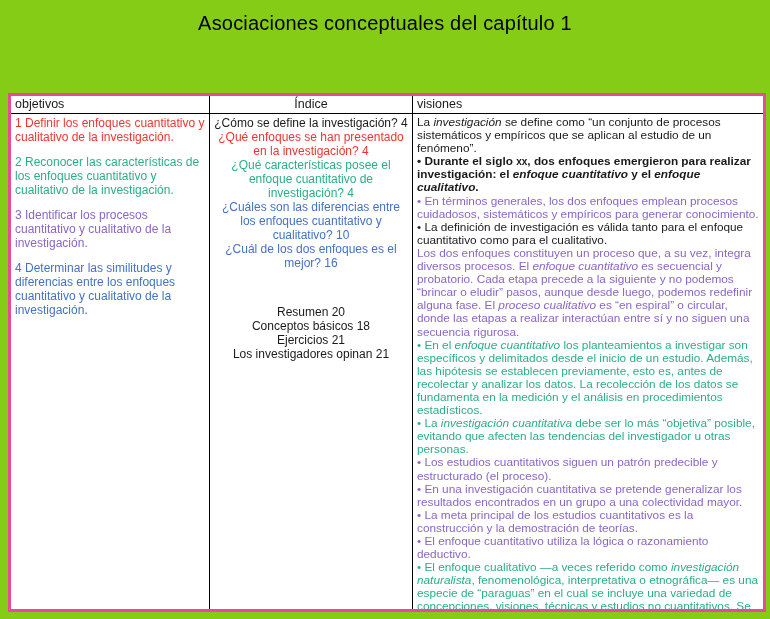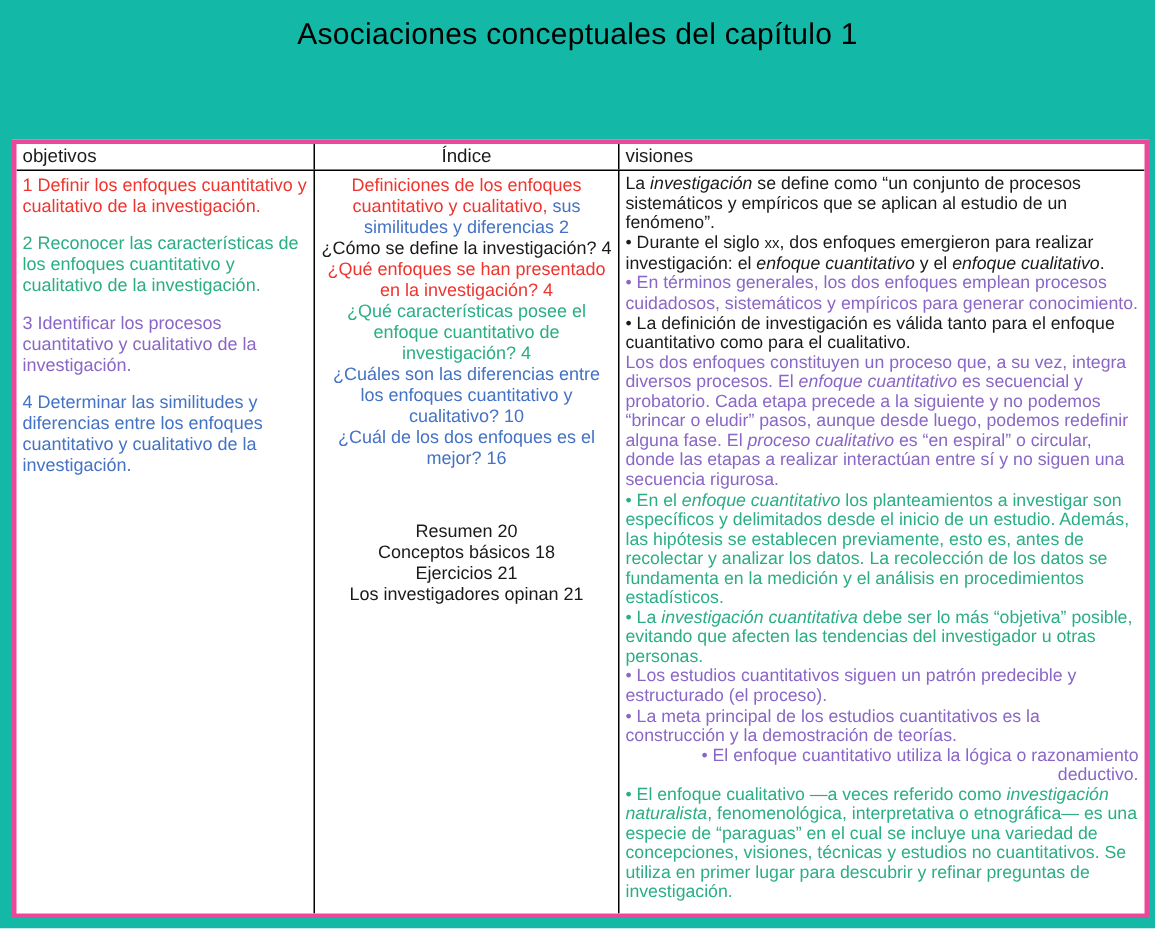--- a/index.html
+++ b/index.html
@@ -5,21 +5,21 @@
   html, body {
     margin: 0;
     padding: 0;
     background: #ffffff;
     font-family: "Liberation Sans", sans-serif;
   }
   .page {
     position: relative;
     width: 770px;
     height: 619px;
-    background: #14b8a6;
+    background: #84cc16;
     overflow: hidden;
   }
   .title {
     position: absolute;
     top: 12px;
     left: 0;
     width: 100%;
     margin: 0;
     text-align: center;
     font-size: 20px;
@@ -88,39 +88,39 @@
       <div class="th col3">visiones</div>
     </div>
     <div class="tbody">
       <div class="td col1 col-div cell-objetivos gapped">
           <div class="para" style="color: rgb(238, 53, 47);"><span>1 Definir los enfoques cuantitativo y cualitativo de la investigación.</span></div>
           <div class="para" style="color: rgb(43, 174, 134);"><span>2 Reconocer las características de los enfoques cuantitativo y cualitativo de la investigación.</span></div>
           <div class="para" style="color: rgb(138, 102, 198);"><span>3 Identificar los procesos cuantitativo y cualitativo de la investigación.</span></div>
           <div class="para" style="color: rgb(68, 114, 196);"><span>4 Determinar las similitudes y diferencias entre los enfoques cuantitativo y cualitativo de la investigación.</span></div>
         </div>
       <div class="td col2 col-div cell-indice">
-          <div class="para" style="color: rgb(238, 53, 47);"><span>Definiciones de los enfoques cuantitativo y cualitativo,</span><span style="color: rgb(68, 114, 196);"> sus similitudes y diferencias 2</span></div>
           <div class="para" style="color: rgb(26, 26, 26);"><span>¿Cómo se define la investigación? 4</span></div>
           <div class="para" style="color: rgb(238, 53, 47);"><span>¿Qué enfoques se han presentado en la investigación? 4</span></div>
           <div class="para" style="color: rgb(43, 174, 134);"><span>¿Qué características posee el enfoque cuantitativo de investigación? 4</span></div>
           <div class="para" style="color: rgb(68, 114, 196);"><span>¿Cuáles son las diferencias entre los enfoques cuantitativo y cualitativo? 10</span></div>
           <div class="para" style="color: rgb(68, 114, 196);"><span>¿Cuál de los dos enfoques es el mejor? 16</span></div>
           <div class="para space-before" style="color: rgb(26, 26, 26);"><span>Resumen 20</span></div>
           <div class="para" style="color: rgb(26, 26, 26);"><span>Conceptos básicos 18</span></div>
           <div class="para" style="color: rgb(26, 26, 26);"><span>Ejercicios 21</span></div>
           <div class="para" style="color: rgb(26, 26, 26);"><span>Los investigadores opinan 21</span></div>
         </div>
       <div class="td col3 cell-resumen">
           <div class="para" style="color: rgb(26, 26, 26);"><span>La </span><span style="font-style: italic;">investigación</span><span> se define como “un conjunto de procesos sistemáticos y empíricos que se aplican al estudio de un fenómeno”.</span></div>
-          <div class="para" style="color: rgb(26, 26, 26);"><span>• Durante el siglo </span><span style="font-size: 0.85em;">xx</span><span>, dos enfoques emergieron para realizar investigación: el </span><span style="font-style: italic;">enfoque cuantitativo</span><span> y el </span><span style="font-style: italic;">enfoque cualitativo</span><span>.</span></div>
+          <div class="para" style="color: rgb(26, 26, 26); font-weight: bold;"><span>• Durante el siglo </span><span style="font-size: 0.85em;">xx</span><span>, dos enfoques emergieron para realizar investigación: el </span><span style="font-style: italic;">enfoque cuantitativo</span><span> y el </span><span style="font-style: italic;">enfoque cualitativo</span><span>.</span></div>
           <div class="para" style="color: rgb(138, 102, 198);"><span>• En términos generales, los dos enfoques emplean procesos cuidadosos, sistemáticos y empíricos para generar conocimiento.</span></div>
           <div class="para" style="color: rgb(26, 26, 26);"><span>• La definición de investigación es válida tanto para el enfoque cuantitativo como para el cualitativo.</span></div>
           <div class="para" style="color: rgb(138, 102, 198);"><span>Los dos enfoques constituyen un proceso que, a su vez, integra diversos procesos. El </span><span style="font-style: italic;">enfoque cuantitativo</span><span> es secuencial y probatorio. Cada etapa precede a la siguiente y no podemos “brincar o eludir” pasos, aunque desde luego, podemos redefinir alguna fase. El </span><span style="font-style: italic;">proceso cualitativo</span><span> es “en espiral” o circular, donde las etapas a realizar interactúan entre sí y no siguen una secuencia rigurosa.</span></div>
           <div class="para" style="color: rgb(43, 174, 134);"><span>• En el </span><span style="font-style: italic;">enfoque cuantitativo</span><span> los planteamientos a investigar son específicos y delimitados desde el inicio de un estudio. Además, las hipótesis se establecen previamente, esto es, antes de recolectar y analizar los datos. La recolección de los datos se fundamenta en la medición y el análisis en procedimientos estadísticos.</span></div>
           <div class="para" style="color: rgb(43, 174, 134);"><span>• La </span><span style="font-style: italic; text-align: right;">investigación cuantitativa</span><span> debe ser lo más “objetiva” posible, evitando que afecten las tendencias del investigador u otras personas.</span></div>
           <div class="para" style="color: rgb(138, 102, 198);"><span>• Los estudios cuantitativos siguen un patrón predecible y estructurado (el proceso).</span></div>
+          <div class="para" style="color: rgb(138, 102, 198);"><span>• En una investigación cuantitativa se pretende generalizar los resultados encontrados en un grupo a una colectividad mayor.</span></div>
           <div class="para" style="color: rgb(138, 102, 198);"><span>• La meta principal de los estudios cuantitativos es la construcción y la demostración de teorías.</span></div>
-          <div class="para" style="color: rgb(138, 102, 198); text-align: right;"><span>• El enfoque cuantitativo utiliza la lógica o razonamiento deductivo.</span></div>
+          <div class="para" style="color: rgb(138, 102, 198);"><span>• El enfoque cuantitativo utiliza la lógica o razonamiento deductivo.</span></div>
           <div class="para" style="color: rgb(43, 174, 134);"><span>• El enfoque cualitativo —a veces referido como </span><span style="font-style: italic;">investigación naturalista</span><span>, fenomenológica, interpretativa o etnográfica— es una especie de “paraguas” en el cual se incluye una variedad de concepciones, visiones, técnicas y estudios no cuantitativos. Se utiliza en primer lugar para descubrir y refinar preguntas de investigación.</span></div>
         </div>
     </div>
   </div>
 </div>
 
 </body></html>

